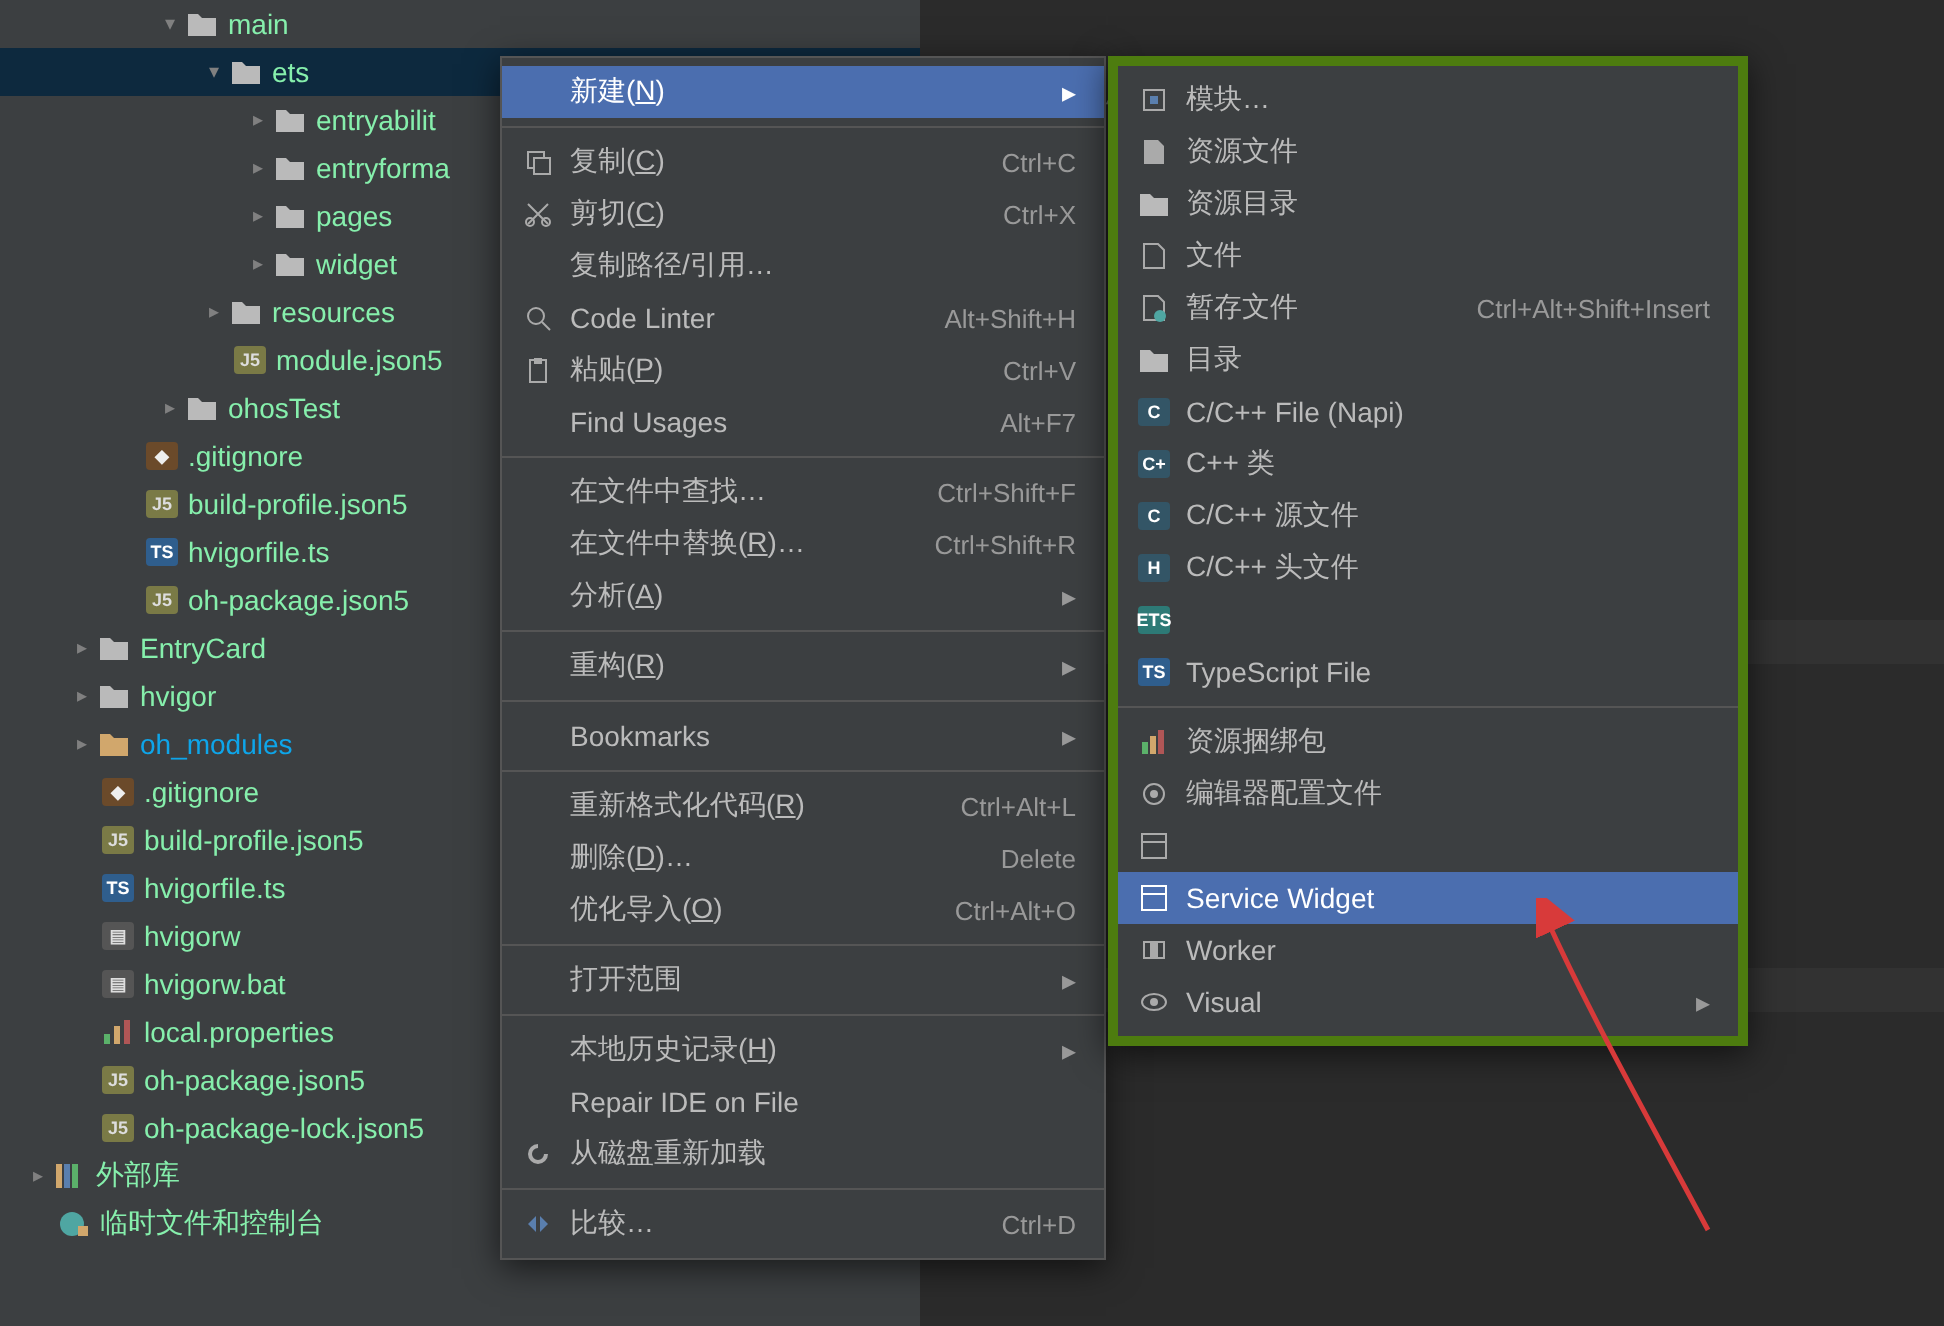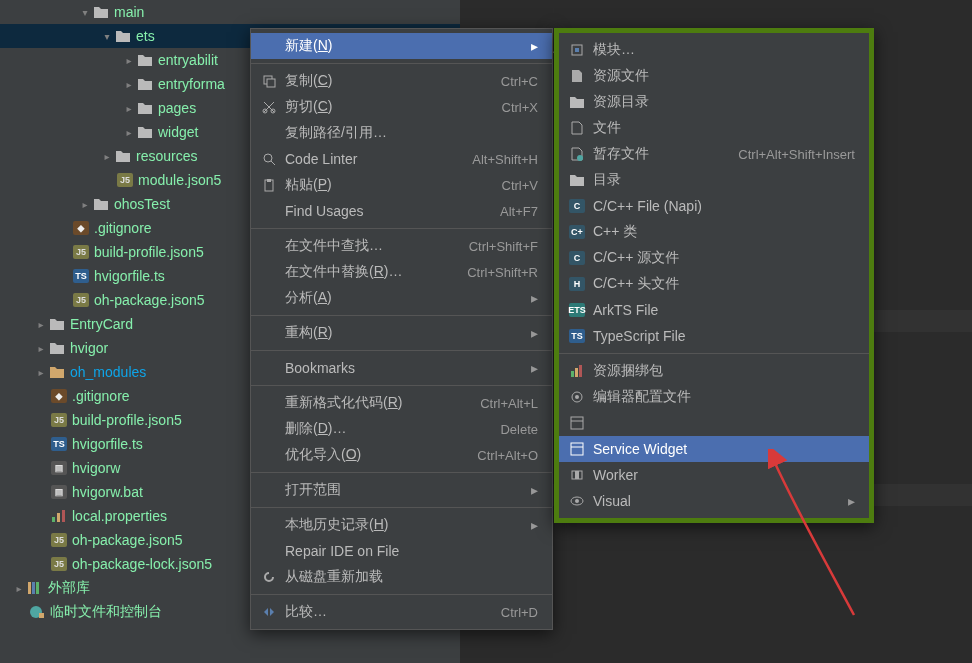--- a/index.html
+++ b/index.html
@@ -579,21 +579,20 @@
   <div class="menu-item">
     <span class="micon">
         <span class="file-box" style="background:#356;color:#fff">H</span>
       </span>
     <span class="mlabel">C/C++ 头文件</span>
   </div>
   <div class="menu-item">
     <span class="micon">
         <span class="file-box" style="background:#2d7a76;color:#fff">ETS</span>
       </span>
-    <span class="mlabel">ArkTS File</span>
   </div>
   <div class="menu-item">
     <span class="micon">
         <span class="file-box" style="background:#2f5e8d;color:#fff">TS</span>
       </span>
     <span class="mlabel">TypeScript File</span>
   </div>
   <div class="menu-sep"></div>
   <div class="menu-item">
     <span class="micon">

